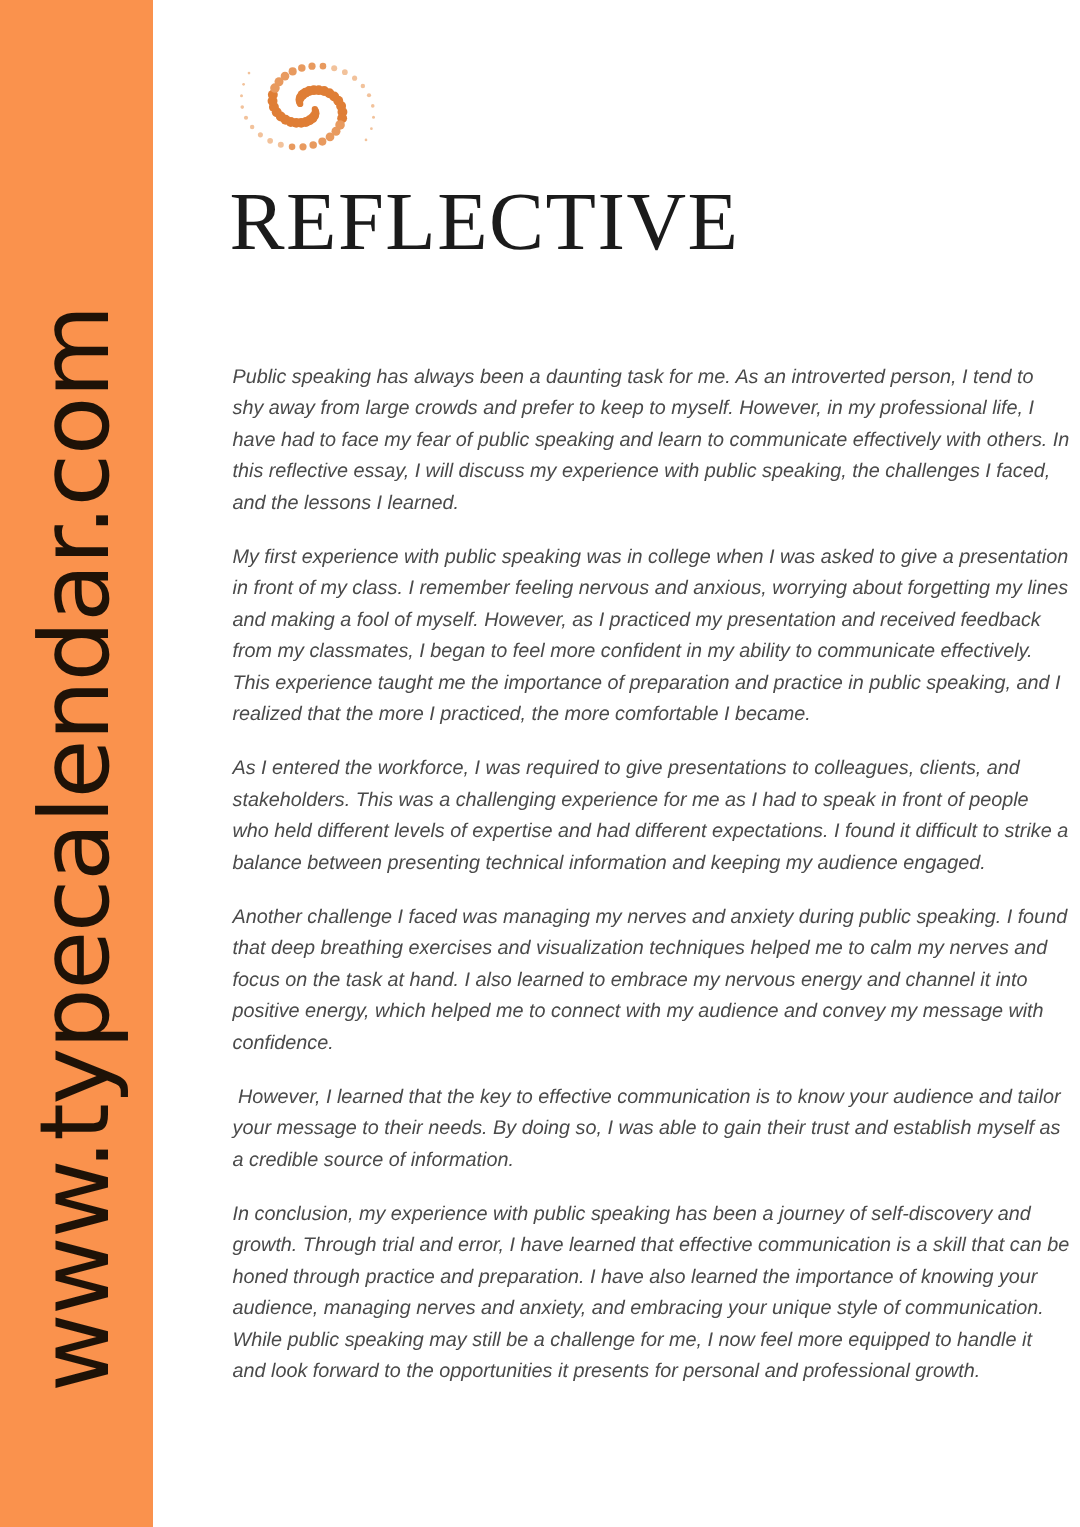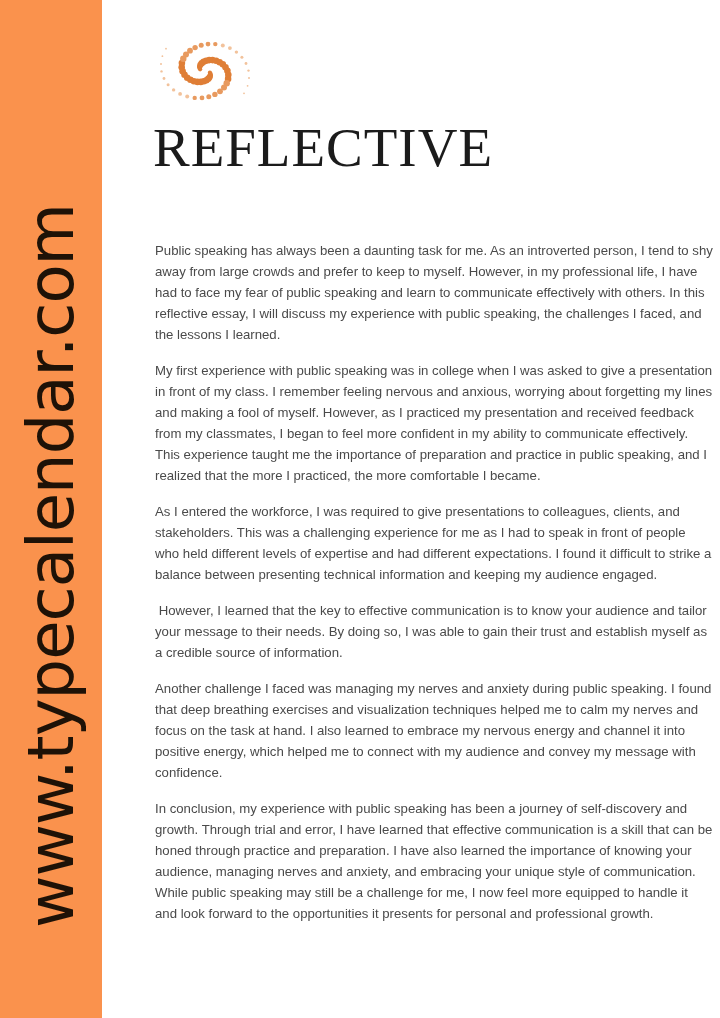--- a/index.html
+++ b/index.html
@@ -74,20 +74,21 @@
     left: 53px;   
     top: 240px;
     width: 558px;
   }
   .para {
     margin: 0 0 15px 0;
     font-size: 13.2px;
     line-height: 21px;
     color: var(--body-fg, #4a4a4a);
     white-space: pre-wrap;   
+    font-style: italic;
   }
   .para:last-child { margin-bottom: 0; }
 </style>
 </head>
 <body>
 
 <div class="page" style="--page-bg: #ffffff; --sidebar-bg: #fa924d; --sidebar-fg: #1e1207; --title-fg: #1b1b1b; --body-fg: #4a4a4a;">
 
   <aside class="sidebar">
     <div class="sidebar-text">www.typecalendar.com</div>
@@ -163,19 +164,19 @@
       </svg>
 
     <h1 class="title">
       <span class="title-line">REFLECTIVE</span>
     </h1>
 
     <section class="content">
       <p class="para">Public speaking has always been a daunting task for me. As an introverted person, I tend to shy away from large crowds and prefer to keep to myself. However, in my professional life, I have had to face my fear of public speaking and learn to communicate effectively with others. In this reflective essay, I will discuss my experience with public speaking, the challenges I faced, and the lessons I learned.</p>
       <p class="para">My first experience with public speaking was in college when I was asked to give a presentation in front of my class. I remember feeling nervous and anxious, worrying about forgetting my lines and making a fool of myself. However, as I practiced my presentation and received feedback from my classmates, I began to feel more confident in my ability to communicate effectively. This experience taught me the importance of preparation and practice in public speaking, and I realized that the more I practiced, the more comfortable I became.</p>
       <p class="para">As I entered the workforce, I was required to give presentations to colleagues, clients, and stakeholders. This was a challenging experience for me as I had to speak in front of people who held different levels of expertise and had different expectations. I found it difficult to strike a balance between presenting technical information and keeping my audience engaged.</p>
+      <p class="para">Another challenge I faced was managing my nerves and anxiety during public speaking. I found that deep breathing exercises and visualization techniques helped me to calm my nerves and focus on the task at hand. I also learned to embrace my nervous energy and channel it into positive energy, which helped me to connect with my audience and convey my message with confidence.</p>
       <p class="para"> However, I learned that the key to effective communication is to know your audience and tailor your message to their needs. By doing so, I was able to gain their trust and establish myself as a credible source of information.</p>
-      <p class="para">Another challenge I faced was managing my nerves and anxiety during public speaking. I found that deep breathing exercises and visualization techniques helped me to calm my nerves and focus on the task at hand. I also learned to embrace my nervous energy and channel it into positive energy, which helped me to connect with my audience and convey my message with confidence.</p>
       <p class="para">In conclusion, my experience with public speaking has been a journey of self-discovery and growth. Through trial and error, I have learned that effective communication is a skill that can be honed through practice and preparation. I have also learned the importance of knowing your audience, managing nerves and anxiety, and embracing your unique style of communication. While public speaking may still be a challenge for me, I now feel more equipped to handle it and look forward to the opportunities it presents for personal and professional growth.</p>
     </section>
 
   </main>
 </div>
 
 </body></html>

